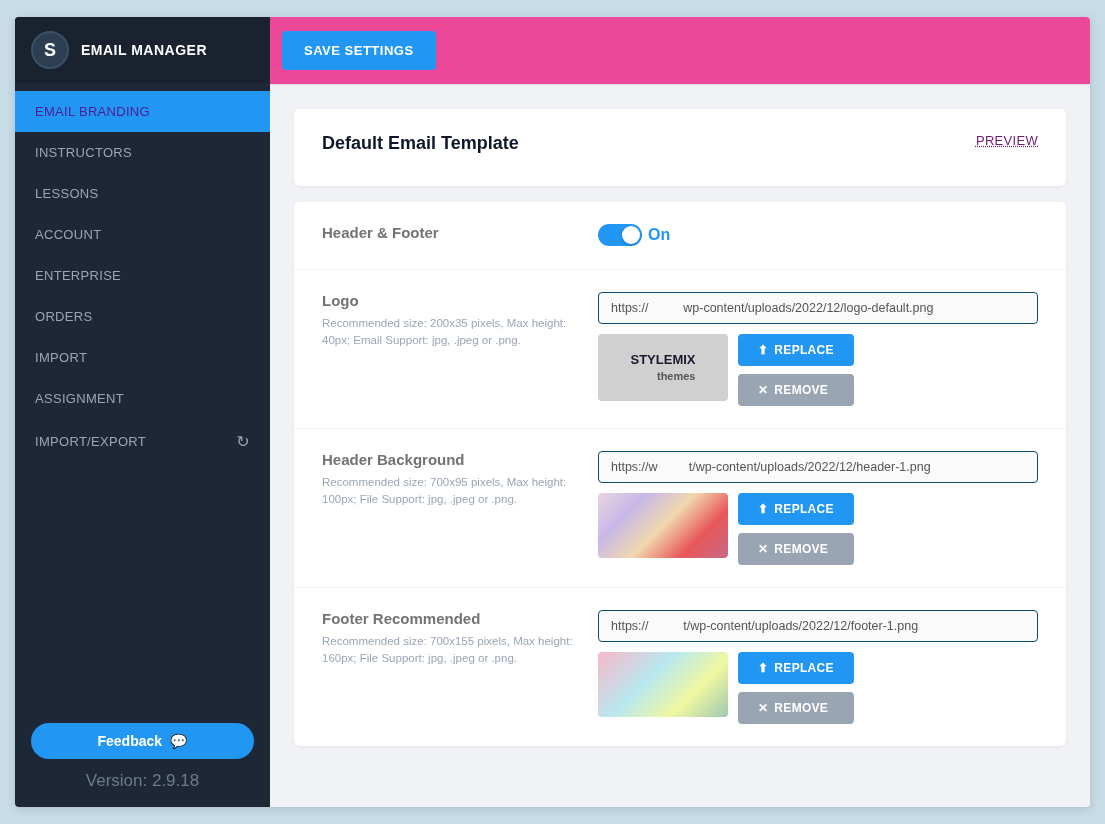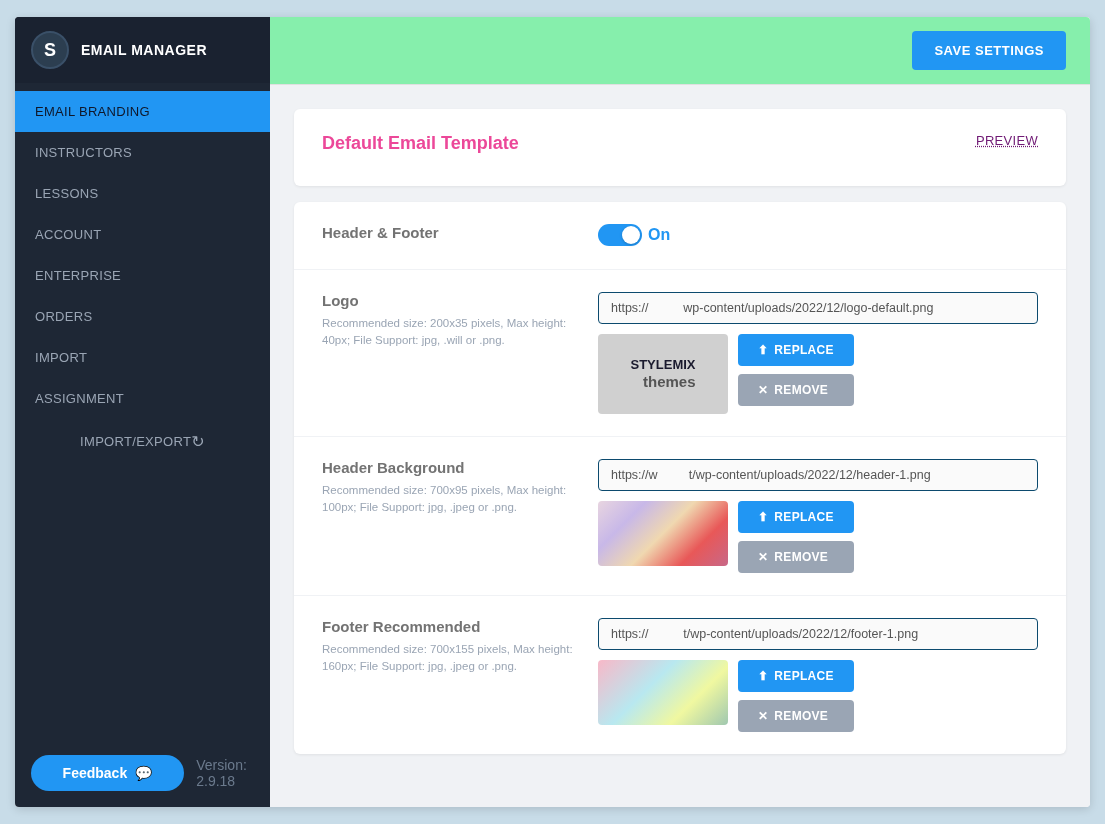--- a/index.html
+++ b/index.html
@@ -64,70 +64,69 @@
       padding: 13px 20px;
       font-size: 13px;
       font-weight: 500;
       color: #9aa5b4;
       cursor: pointer;
       letter-spacing: 0.3px;
       transition: background 0.15s;
     }
     .sidebar-nav-item.active {
       background: #2196f3;
-      color: #0f172a;
+      color: #4c1d95;
     }
     .sidebar-nav-item-with-icon {
       display: flex;
       align-items: center;
-      justify-content: center;
+      justify-content: space-between;
     }
     .refresh-icon {
       font-size: 16px;
       color: #9aa5b4;
     }
     .sidebar-footer {
       padding: 16px;
       display: flex;
-      flex-direction: row;
+      flex-direction: column;
       align-items: center;
       gap: 12px;
     }
     .feedback-btn {
       width: 100%;
       background: #2196f3;
       color: #fff;
       border: none;
       border-radius: 20px;
       padding: 10px 20px;
       font-size: 14px;
       font-weight: 600;
       cursor: pointer;
       display: flex;
       align-items: center;
       justify-content: center;
       gap: 8px;
     }
     .version-text {
-      font-size: 14px;
+      font-size: 17px;
       color: #6b7a8d;
     }
     
     .main {
       flex: 1;
       background: #f0f2f5;
       display: flex;
       flex-direction: column;
       overflow: hidden;
     }
     .main-topbar {
-      background: #86efac;
-      padding: 14px 24px;
-      display: flex;
-      justify-content: flex-end;
+      background: #ec4899;
+      padding: 14px 12px;
+      display: flex;
       align-items: center;
       border-bottom: 1px solid #e0e0e0;
     }
     .save-settings-btn {
       background: #2196f3;
       color: #fff;
       border: none;
       border-radius: 4px;
       padding: 12px 22px;
       font-size: 13px;
@@ -145,21 +144,21 @@
     }
     .card {
       background: #fff;
       border-radius: 6px;
       padding: 24px 28px;
       box-shadow: 0 1px 3px rgba(0,0,0,0.07);
     }
     .card-title {
       font-size: 18px;
       font-weight: 700;
-      color: #ec4899;
+      color: #0f172a;
       margin-bottom: 8px;
     }
     .card-desc {
       font-size: 12.5px;
       color: #8a9ab0;
       line-height: 1.5;
       max-width: 350px;
     }
     .card-title-row {
       display: flex;
@@ -216,41 +215,41 @@
       background: #fafafa;
       outline: none;
     }
     .image-actions {
       display: flex;
       gap: 10px;
       align-items: flex-start;
     }
     .image-thumb {
       width: 130px;
-      height: 80px;
+      height: 67px;
       background: #c8c8c8;
       border-radius: 4px;
       overflow: hidden;
       flex-shrink: 0;
     }
     .image-thumb.stylemix {
       background: #d0d0d0;
       display: flex;
       align-items: center;
       justify-content: center;
     }
     .stylemix-logo-text {
       font-size: 13px;
       font-weight: 900;
       color: #1a1a2e;
       text-align: center;
       line-height: 1.1;
     }
     .stylemix-logo-sub {
-      font-size: 15px;
+      font-size: 11px;
       color: #555;
       display: block;
       text-align: right;
       margin-top: 2px;
     }
     .thumb-header {
       width: 130px;
       height: 65px;
       background: linear-gradient(135deg, #e8d5e0 0%, #c8b8e8 25%, #f0d8b0 50%, #e85858 75%, #c86888 100%);
       border-radius: 4px;
@@ -408,21 +407,21 @@
                 <div class="toggle-knob"></div>
               </div>
               <span class="toggle-label">On</span>
             </div>
           </div>
         </div>
 
         <div class="settings-row">
           <div>
             <div class="settings-label">Logo</div>
-            <div class="settings-sublabel">Recommended size: 200x35 pixels, Max height: 40px; File Support: jpg, .will or .png.</div>
+            <div class="settings-sublabel">Recommended size: 200x35 pixels, Max height: 40px; Email Support: jpg, .jpeg or .png.</div>
           </div>
           <div class="settings-right">
             <input type="text" class="url-input" value="https://          wp-content/uploads/2022/12/logo-default.png" style="">
             <div class="image-actions">
               <div class="image-thumb stylemix">
                 <div>
                   <div class="stylemix-logo-text">STYLEMIX<span class="stylemix-logo-sub">themes</span></div>
                 </div>
               </div>
               <div class="action-btns">

